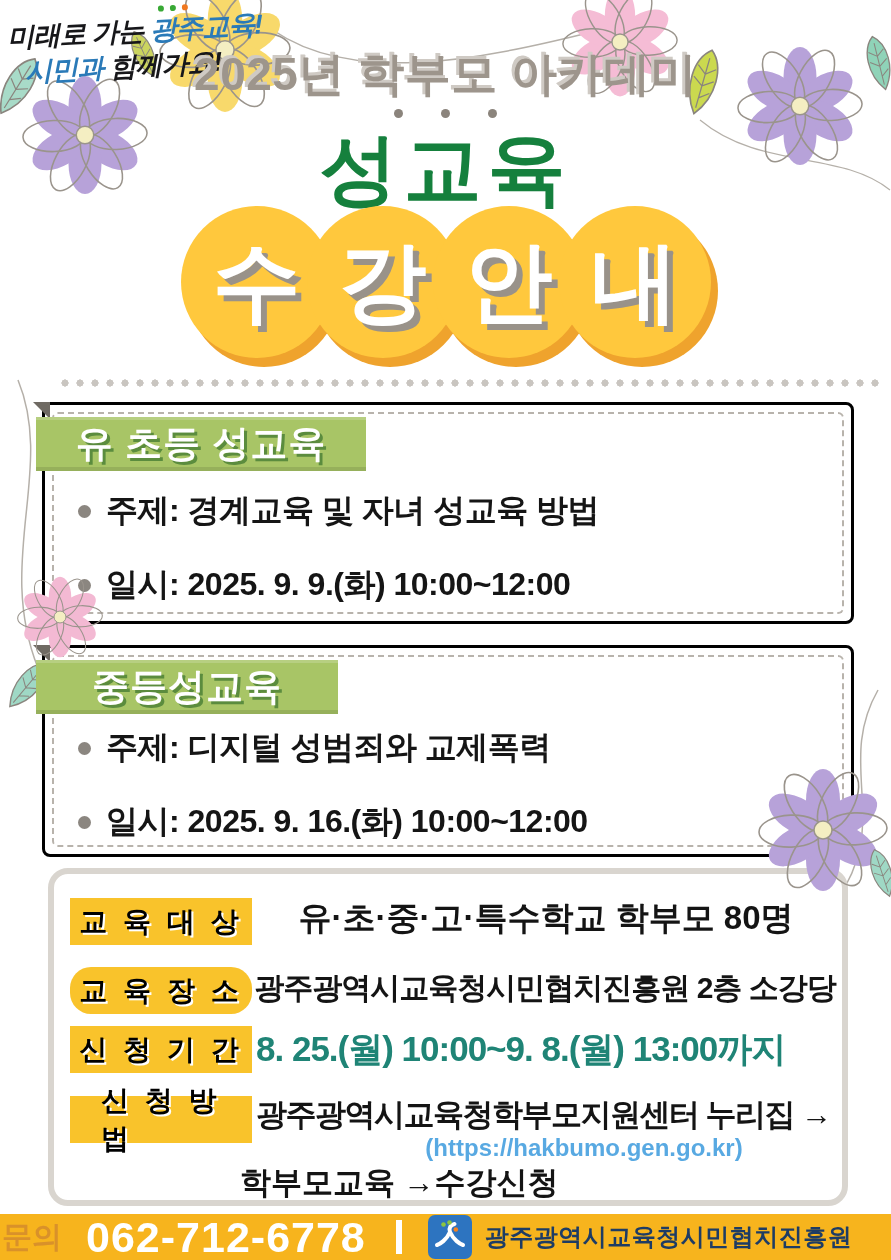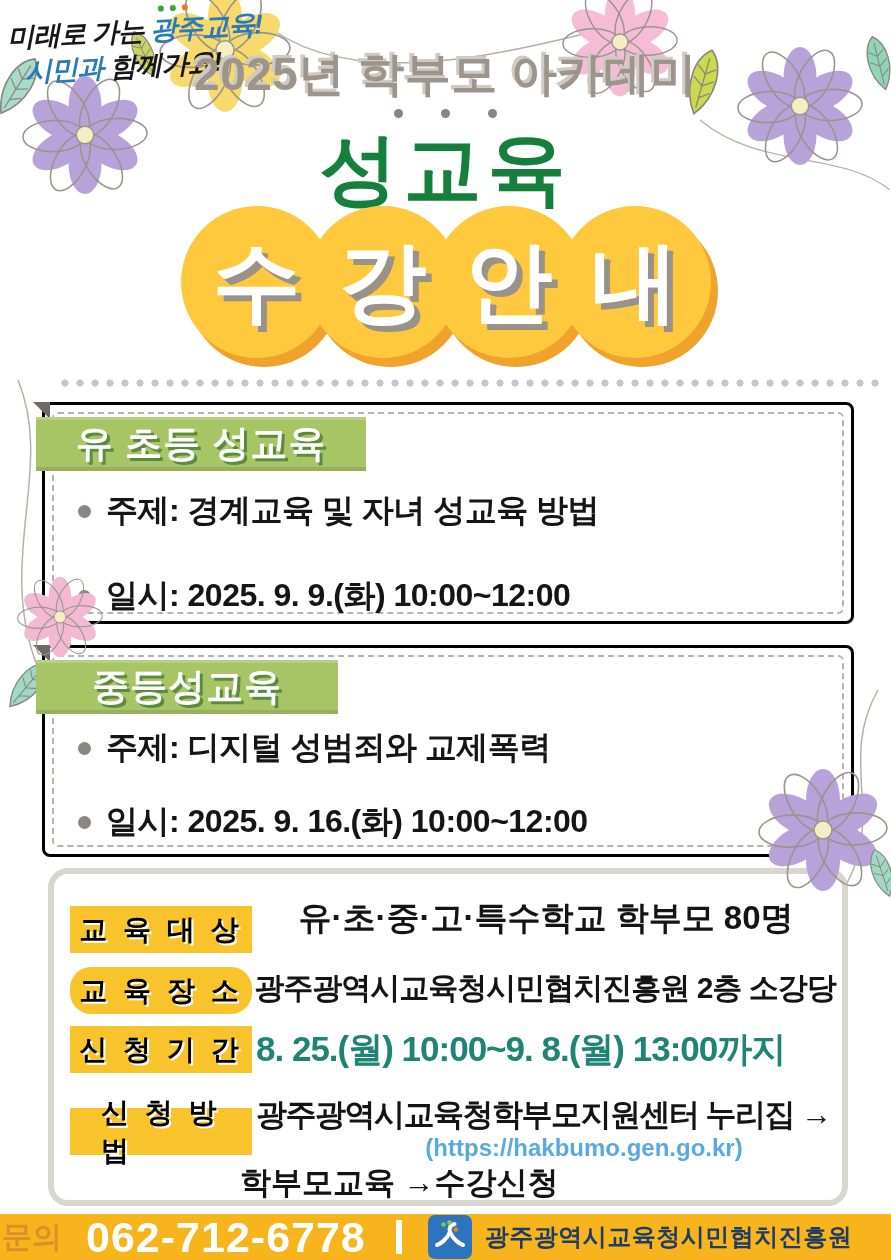--- a/index.html
+++ b/index.html
@@ -55,30 +55,30 @@
   .ribbon { position:absolute; left:-9px; top:12px; height:54px; background:#A8C566;
     display:flex; align-items:center; justify-content:center;
     color:#fff; font-weight:bold; font-size:37px; letter-spacing:1px;
     text-shadow:3px 3px 0 #5b8c3e;
     box-shadow:inset 0 3px 0 rgba(255,255,255,0.18), inset 0 -4px 0 rgba(0,0,0,0.10); }
   .box1 .ribbon { width:330px; }
   .box2 .ribbon { width:302px; }
   .bullet-item { position:absolute; left:33px; display:flex; align-items:center; gap:15px;
     font-size:32px; font-weight:bold; color:#151515; white-space:nowrap; letter-spacing:-0.5px; }
   .bullet { width:13px; height:13px; border-radius:50%; background:#8b8680; flex:none; }
-  .box1 .item1 { top:84px; } .box1 .item2 { top:158px;margin-top:11px; }
+  .box1 .item1 { top:84px; } .box1 .item2 { top:158px; }
   .box2 .item1 { top:78px; } .box2 .item2 { top:152px; }
 
   
   .panel { position:absolute; left:48px; top:868px; width:800px; height:338px; z-index:3;
     border:6px solid #d9d5cf; border-radius:20px; background:#fff; }
   .tag { position:absolute; left:16px; width:182px; height:47px; background:#F9C32B;
     display:flex; align-items:center; justify-content:center; font-size:28px; font-weight:bold;
     color:#000; letter-spacing:4px; text-shadow:2px 2px 0 #fff; }
-  .tag1 { top:32px; } .tag2 { top:93px;border-radius:21px; } .tag3 { top:152px; } .tag4 { top:234px;padding-left:31px; }
+  .tag1 { top:24px; } .tag2 { top:93px;border-radius:21px; } .tag3 { top:152px; } .tag4 { top:222px;padding-left:31px; }
   .val { position:absolute; font-weight:bold; color:#141414; white-space:nowrap; }
   .val1 { left:210px; right:14px; top:22px; font-size:33px; text-align:center; }
   .val2 { left:198px; right:4px; top:94px; font-size:30px; text-align:center; letter-spacing:-1px; }
   .val3 { left:202px; top:152px; font-size:35px; color:#1F8476; letter-spacing:-1px; }
   .val4a { left:202px; top:220px; font-size:31px; letter-spacing:-1.5px; }
   .val4url { left:300px; width:460px; top:260px; font-size:24px; font-weight:bold;
     color:#58A9E2; text-align:center; }
   .val4b { left:186px; top:288px; font-size:31px; }
 
   

